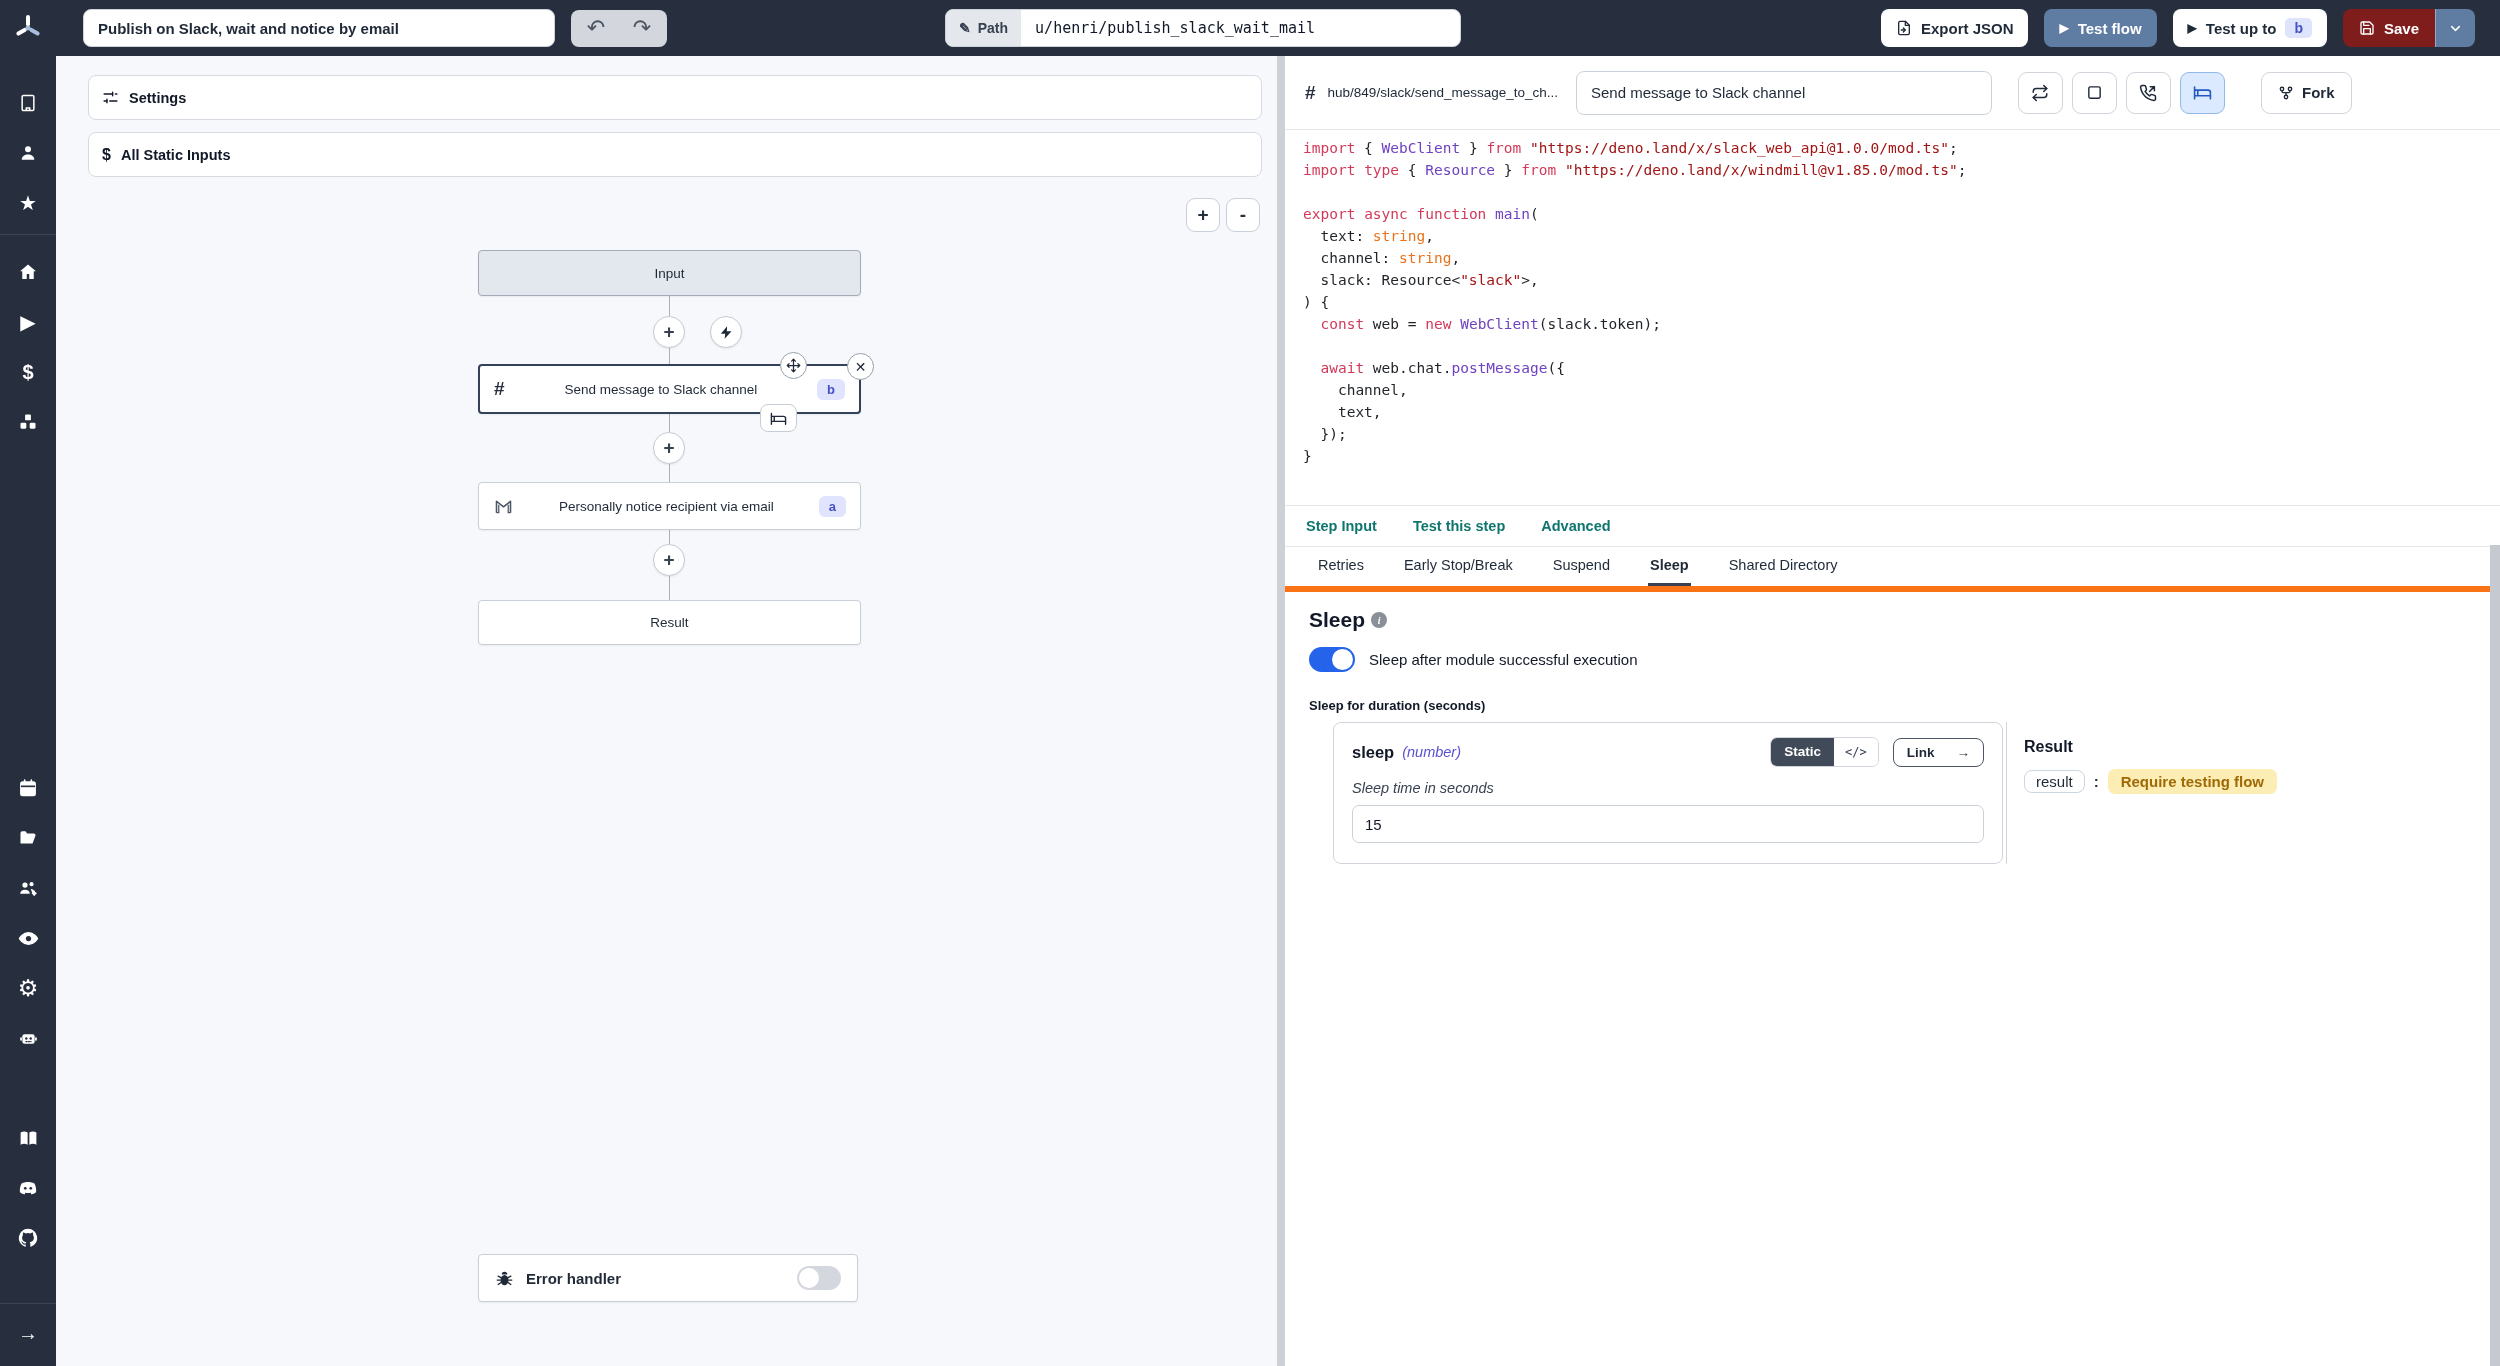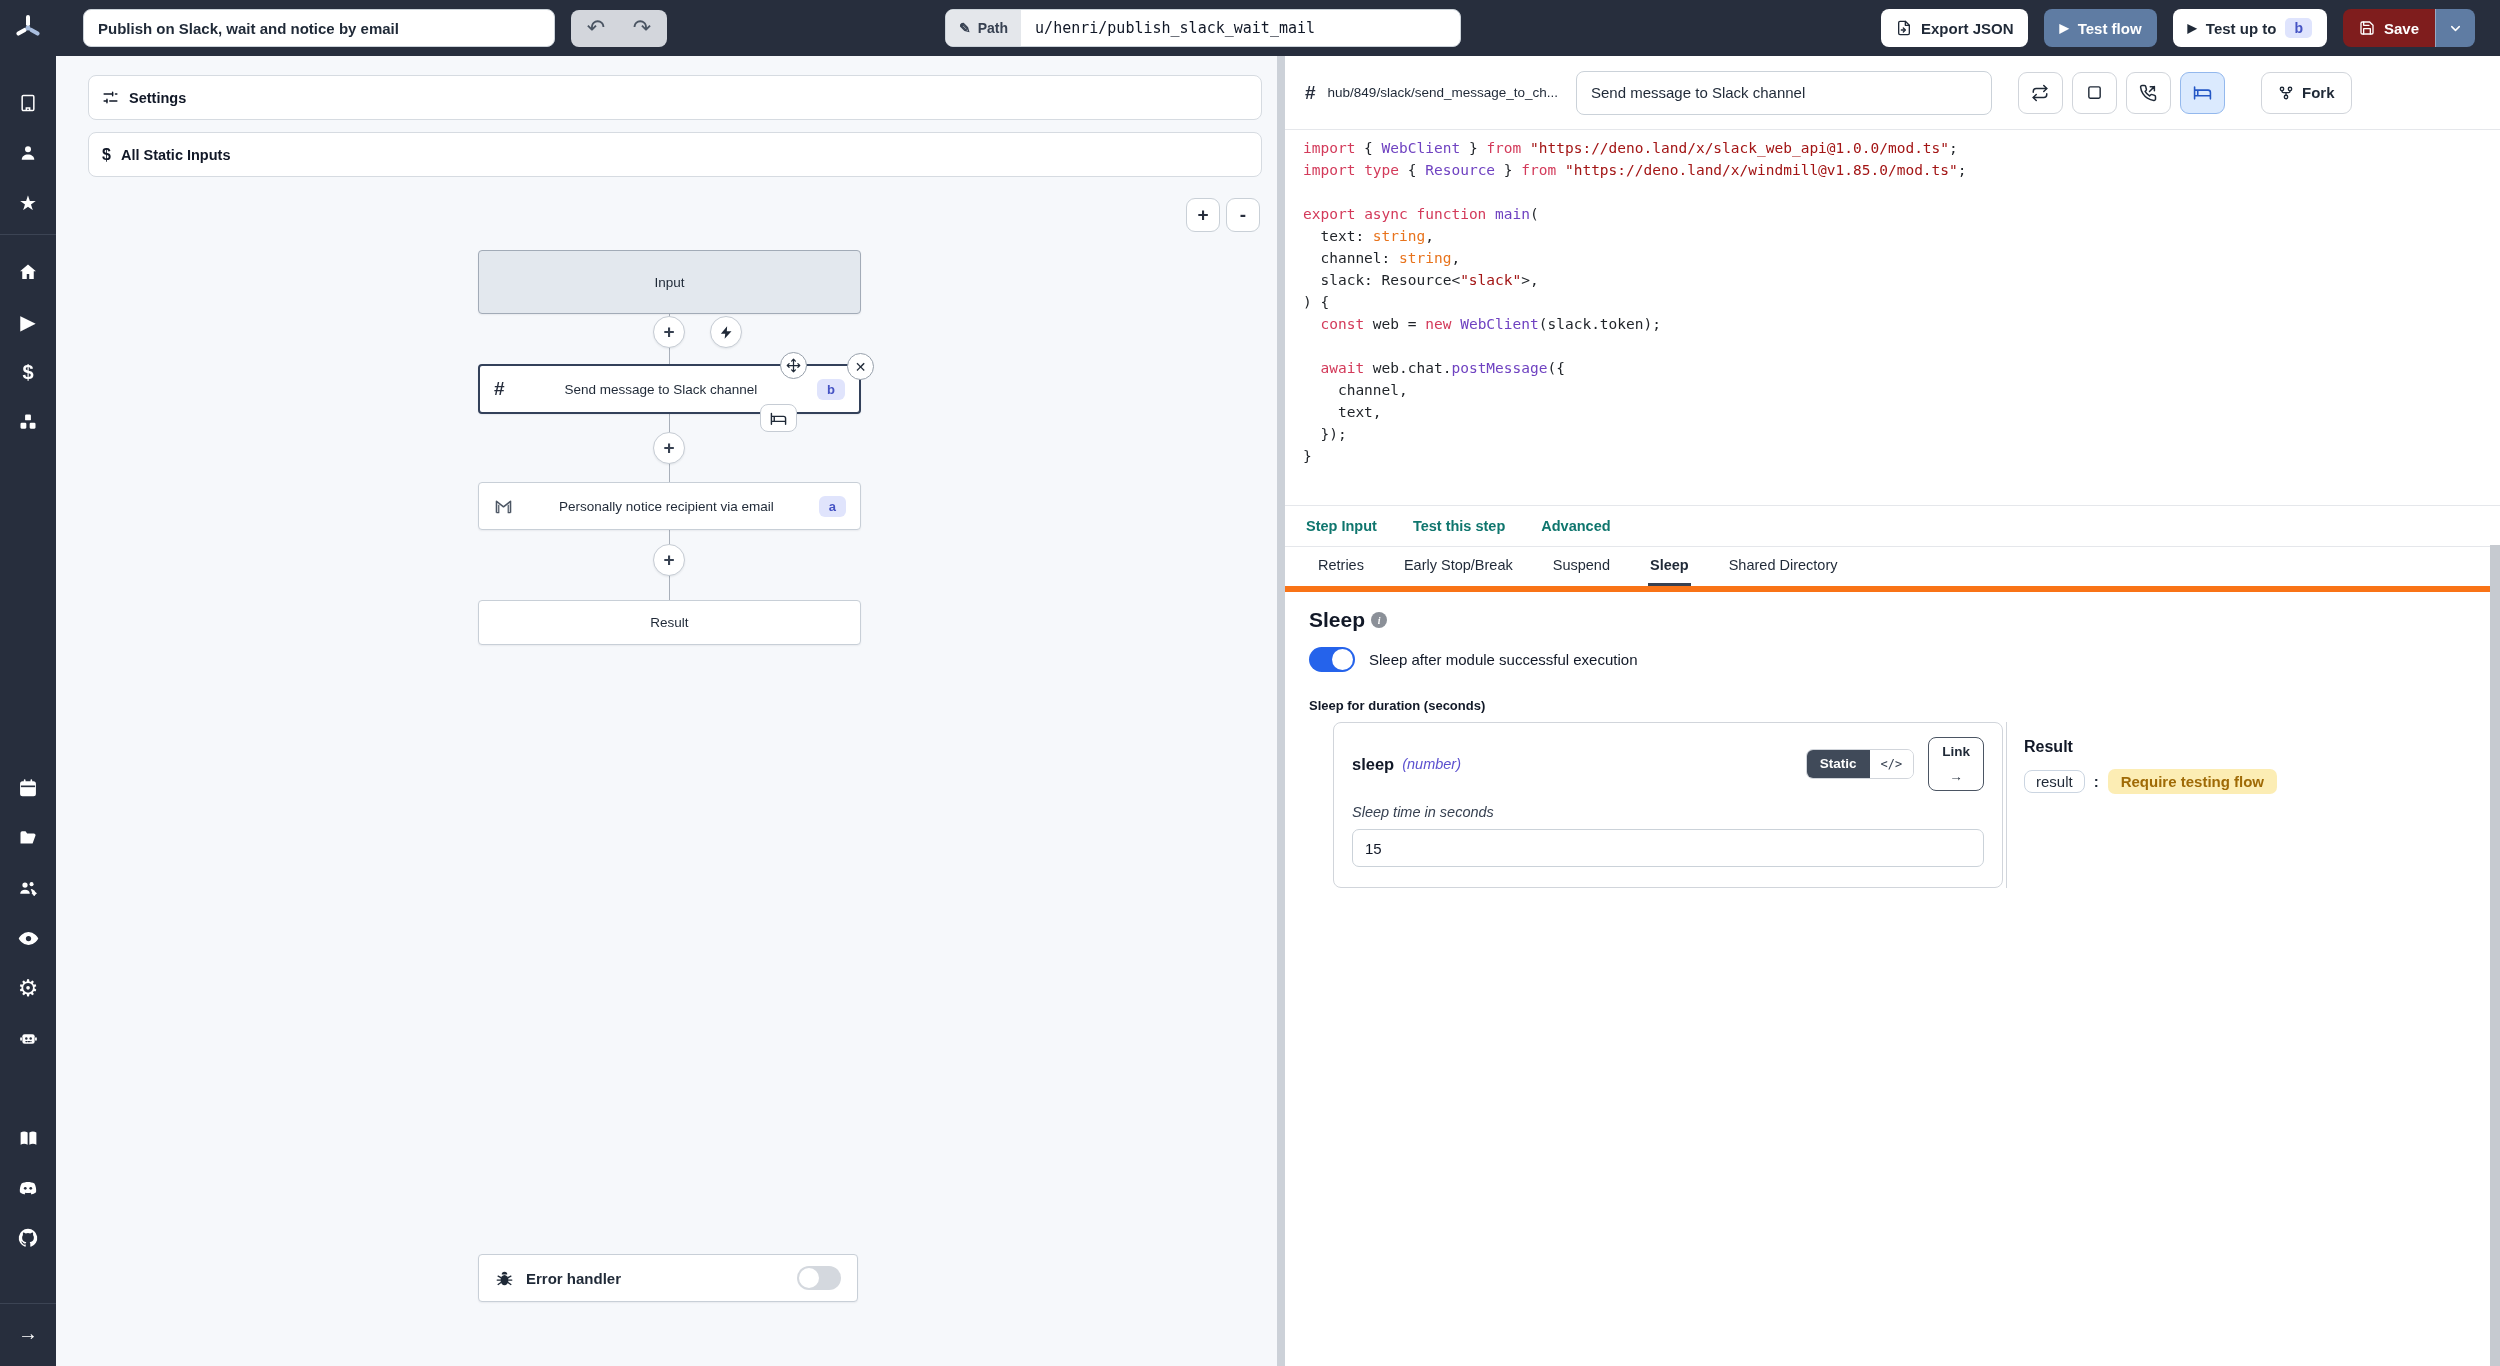--- a/index.html
+++ b/index.html
@@ -50,21 +50,21 @@
   .bar { position:absolute; left:32px; width:1174px; height:45px; background:#fff;
     border:1px solid #d6dbe1; border-radius:8px; display:flex; align-items:center; gap:10px;
     padding:0 13px; font-size:14.5px; font-weight:700; color:#111827; cursor:pointer; }
   .zoom-btn { position:absolute; width:34px; height:34px; background:#fff; border:1px solid #c9d0d7;
     border-radius:9px; display:flex; align-items:center; justify-content:center; font-size:19px;
     font-weight:700; color:#272e3d; cursor:pointer; }
   .flow-line { position:absolute; width:1px; background:#a9b0ba; }
   .node { position:absolute; left:422px; width:383px; border-radius:4px; display:flex;
     align-items:center; justify-content:center; font-size:13.5px; color:#1f2937;
     background:#fff; border:1px solid #c8cfd7; box-shadow:0 1px 2px rgba(16,24,40,.06); cursor:pointer; }
-  .node-input { top:194px; height:64px; background:#e3e8ee; border-color:#a2abb7; }
+  .node-input { top:194px; height:46px; background:#e3e8ee; border-color:#a2abb7; }
   .node-slack { top:308px; height:50px; border:2px solid #33415a; justify-content:flex-start;
     padding:0 14px; gap:12px; }
   .node-mail  { top:426px; height:48px; justify-content:flex-start; padding:0 14px; gap:12px; }
   .node-result{ top:544px; height:45px; }
   .node-error { top:1198px; height:48px; left:422px; width:380px; justify-content:flex-start;
     padding:0 16px; gap:12px; }
   .node-label-grow { flex:1; text-align:center; }
   .step-badge { background:#e0e4fc; color:#4553c4; font-weight:700; font-size:13px;
     border-radius:6px; padding:3px 10px; }
   .pill-circle { position:absolute; width:32px; height:32px; border-radius:50%; background:#fff;
@@ -132,22 +132,22 @@
   .fc-row1 { display:flex; align-items:center; }
   .fc-name { font-size:16.5px; font-weight:800; color:#111827; }
   .fc-type { font-size:14.5px; font-style:italic; color:#5b50cf; margin-left:8px; }
   .fc-right { margin-left:auto; display:flex; align-items:center; }
   .seg { display:flex; border-radius:7px; overflow:hidden; border:1px solid #d1d5db; }
   .seg-static { background:#404a59; color:#fff; font-size:13.5px; font-weight:700;
     padding:6px 13px; cursor:pointer; }
   .seg-code { background:#fff; color:#374151; font-size:12px; padding:7px 11px; cursor:pointer;
     font-family:"DejaVu Sans Mono", monospace; }
   .link-btn { margin-left:14px; border:1px solid #4b5563; border-radius:8px; padding:6px 13px;
-    font-size:13.5px; font-weight:700; color:#1f2937; display:flex; gap:10px; align-items:center;
-    cursor:pointer; background:#fff;flex-direction:column; }
+    font-size:13.5px; font-weight:700; color:#1f2937; display:flex; gap:22px; align-items:center;
+    cursor:pointer; background:#fff; }
   .fc-desc { margin-top:13px; font-size:14.5px; font-style:italic; color:#374151; }
   .fc-input { margin-top:9px; width:100%; height:38px; border:1px solid #cbd2d9; border-radius:7px;
     padding:0 12px; font-size:15px; color:#111827; font-family:"Liberation Sans", sans-serif; }
   .v-div { width:1px; background:#d1d5db; margin-left:3px; }
   .result-panel { padding:16px 0 0 17px; flex:1; }
   .result-title { font-size:16px; font-weight:800; color:#111827; }
   .result-row { display:flex; align-items:center; gap:9px; margin-top:13px; }
   .result-key { border:1px solid #cbd5e1; border-radius:8px; padding:2px 11px; font-size:15px;
     color:#1f2937; background:#fff; }
   .result-colon { font-weight:700; color:#1f2937; font-size:15px; }

